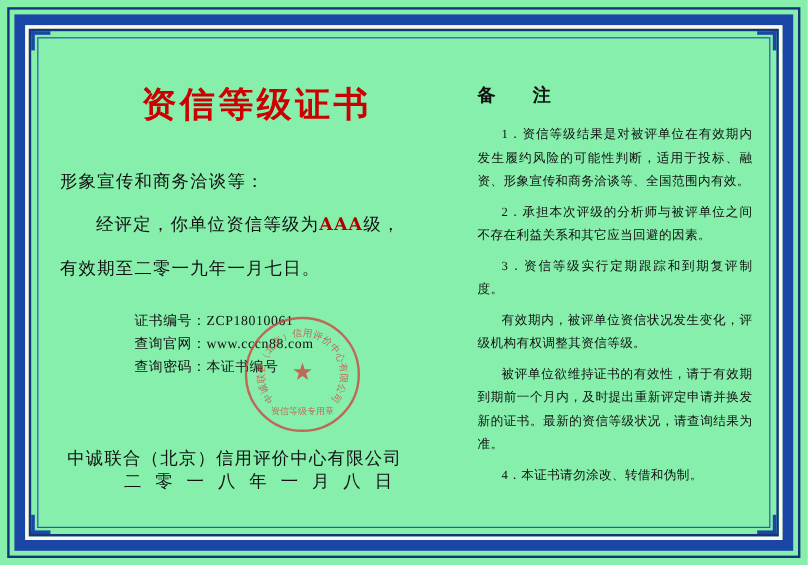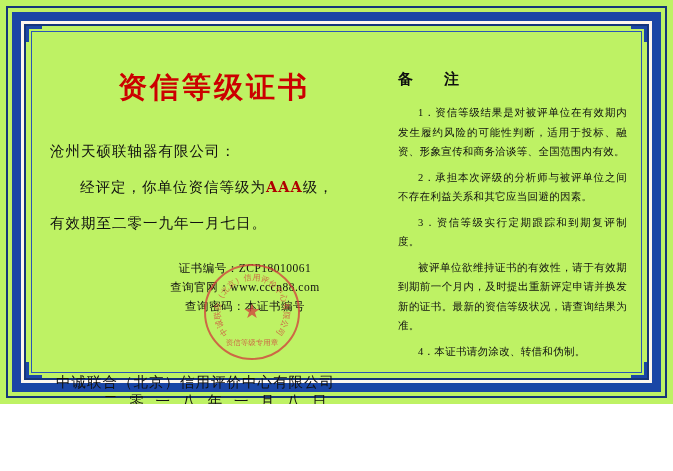--- a/index.html
+++ b/index.html
@@ -9,23 +9,23 @@
   body {
     width: 673px;
     height: 471px;
     background: #ffffff;
     font-family: "Liberation Serif", serif;
     overflow: hidden;
   }
   .certificate {
     position: relative;
     width: 673px;
-    height: 404px;
-    box-sizing: border-box;
-    background: #bef264;
+    height: 471px;
+    box-sizing: border-box;
+    background: #86efac;
     overflow: hidden;
   }
   
   .frame-outer {
     position: absolute;
     left: 6px; top: 6px; right: 6px; bottom: 6px;
     border: 2px solid #15357a;
     box-sizing: border-box;
   }
   
@@ -127,21 +127,20 @@
     font-weight: bold;
     font-family: "DejaVu Serif", serif;
   }
   .meta {
     margin-top: 26px;
     margin-left: 62px;
     font-size: 11.5px;
     line-height: 19px;
     color: #101010;
     letter-spacing: 0.5px;
-    text-align: center;
   }
   .issuer {
     margin-top: 57px;
     text-align: left;
     font-size: 14.5px;
     color: #101010;
     letter-spacing: 1px;
     padding-left: 6px;
   }
   .date {
@@ -233,21 +232,21 @@
     </div>
   <div class="corner corner-br">
       <div class="inner"></div>
     </div>
 
   <div class="content">
 
     <div class="left-col">
       <div class="title">资信等级证书</div>
 
-      <div class="company-line">沧州天硕联轴器有限公司：</div>
+      <div class="company-line">形象宣传和商务洽谈等：</div>
 
       <div class="body-line">
         <span>经评定，你单位资信等级为</span><span class="grade">AAA</span><span>级，</span>
       </div>
 
       <div class="body-line noindent">有效期至二零一九年一月七日。</div>
 
       <div class="meta">
         <div>
           <span>证书编号：</span><span>ZCP18010061</span>
@@ -289,19 +288,20 @@
         <div class="bottom-text">资信等级专用章</div>
       </div>
     </div>
 
     <div class="right-col">
       <div class="notes-title">备　注</div>
       <div>
         <div class="note">1．资信等级结果是对被评单位在有效期内发生履约风险的可能性判断，适用于投标、融资、形象宣传和商务洽谈等、全国范围内有效。</div>
         <div class="note">2．承担本次评级的分析师与被评单位之间不存在利益关系和其它应当回避的因素。</div>
         <div class="note">3．资信等级实行定期跟踪和到期复评制度。</div>
+        <div class="note">有效期内，被评单位资信状况发生变化，评级机构有权调整其资信等级。</div>
         <div class="note">被评单位欲维持证书的有效性，请于有效期到期前一个月内，及时提出重新评定申请并换发新的证书。最新的资信等级状况，请查询结果为准。</div>
         <div class="note">4．本证书请勿涂改、转借和伪制。</div>
       </div>
     </div>
 
   </div>
 </div>
 
 </body></html>

